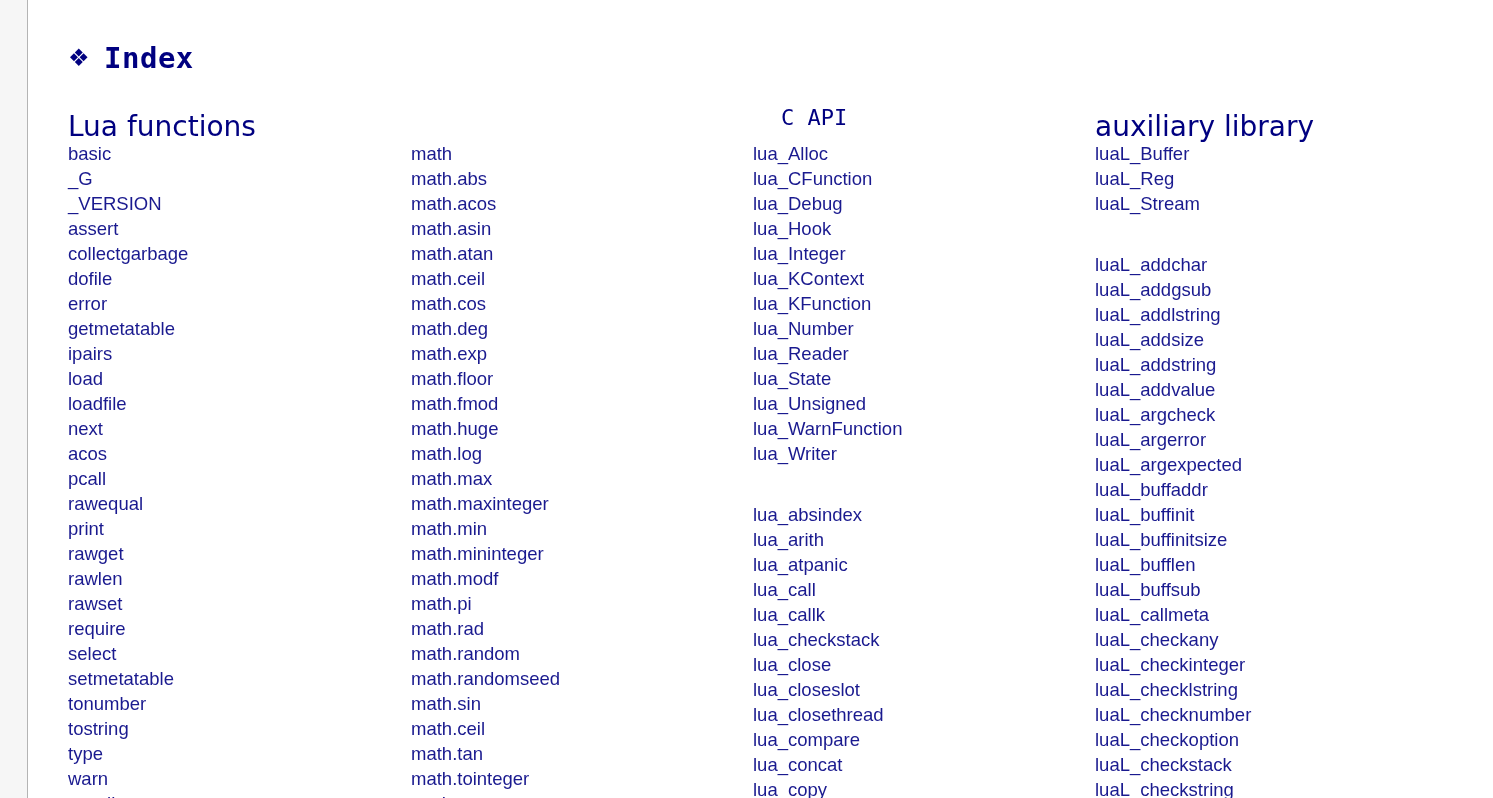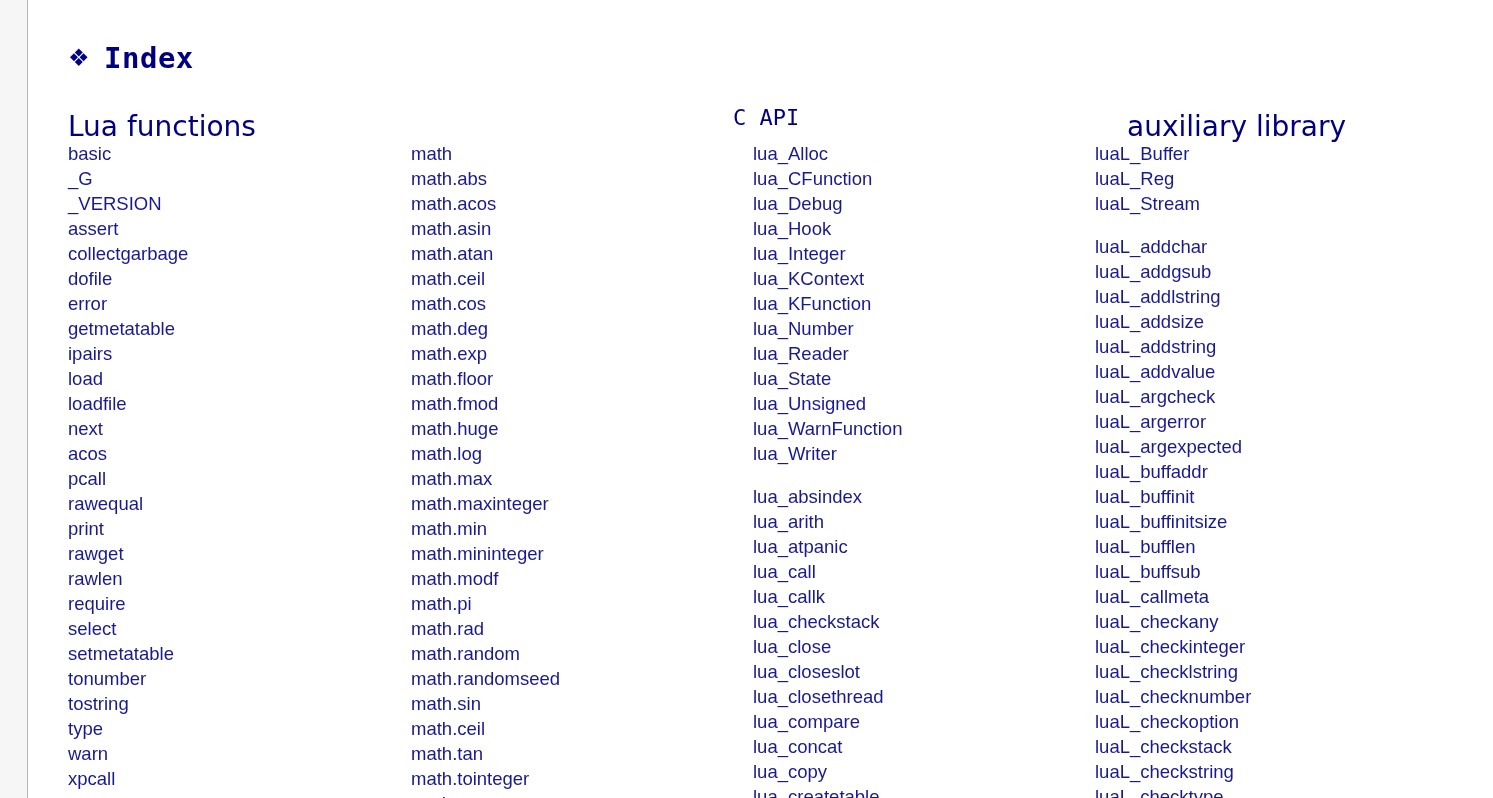--- a/index.html
+++ b/index.html
@@ -72,43 +72,43 @@
     font-family: "DejaVu Sans Mono", "Liberation Mono", monospace;
     font-size: 22px;
   }
 
   
   .link-col {
     position: absolute;
     top: 141px;
     white-space: nowrap;
   }
-  .link-group { margin-bottom: 18px; }
+  .link-group { margin-bottom: 36px; }
   .link-group:last-child { margin-bottom: 0; }
 
   .idx-link {
     display: block;
     height: 25px;
     line-height: 25px;
     font-family: "Liberation Sans", sans-serif;
     font-size: 18.5px;
     color: #1a1a8f;
     text-decoration: none;
     white-space: nowrap;
   }
 
   
   #col-lua1   { left: 39px;   width: 350px; }
   #col-lua2   { left: 382px;  width: 350px; }
   #col-capi   { left: 724px;  width: 350px; }
   #col-aux    { left: 1066px; width: 380px; }
 
   #head-lua   { left: 39px; }
-  #head-capi  { left: 704px; }
-  #head-aux   { left: 1066px; margin-left: 32px; }
+  #head-capi  { left: 752px; }
+  #head-aux   { left: 1066px; }
 </style>
 </head>
 <body>
 
 <div id="gutter"></div>
 
 <div id="page">
 
   <h1 id="title">
     <span class="bullet">❖</span><span>Index</span>
@@ -131,20 +131,21 @@
         <a class="idx-link" href="#">ipairs</a>
         <a class="idx-link" href="#">load</a>
         <a class="idx-link" href="#">loadfile</a>
         <a class="idx-link" href="#">next</a>
         <a class="idx-link" href="#">acos</a>
         <a class="idx-link" href="#">pcall</a>
         <a class="idx-link" href="#">rawequal</a>
         <a class="idx-link" href="#">print</a>
         <a class="idx-link" href="#">rawget</a>
         <a class="idx-link" href="#">rawlen</a>
+        <a class="idx-link" href="#">rawset</a>
         <a class="idx-link" href="#">require</a>
         <a class="idx-link" href="#">select</a>
         <a class="idx-link" href="#">setmetatable</a>
         <a class="idx-link" href="#">tonumber</a>
         <a class="idx-link" href="#">tostring</a>
         <a class="idx-link" href="#">type</a>
         <a class="idx-link" href="#">warn</a>
         <a class="idx-link" href="#">xpcall</a>
       </div>
     </div>

